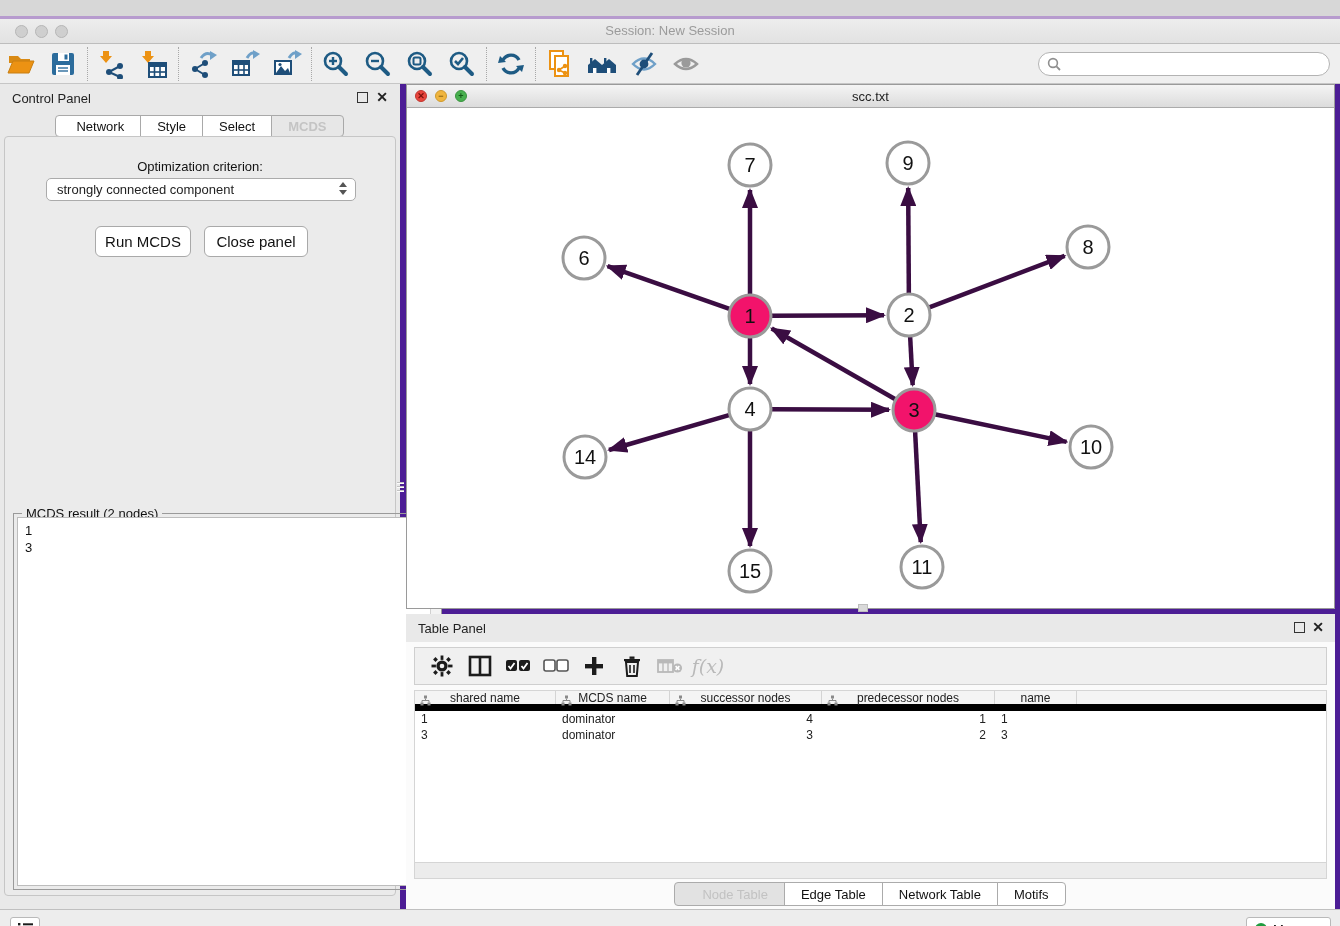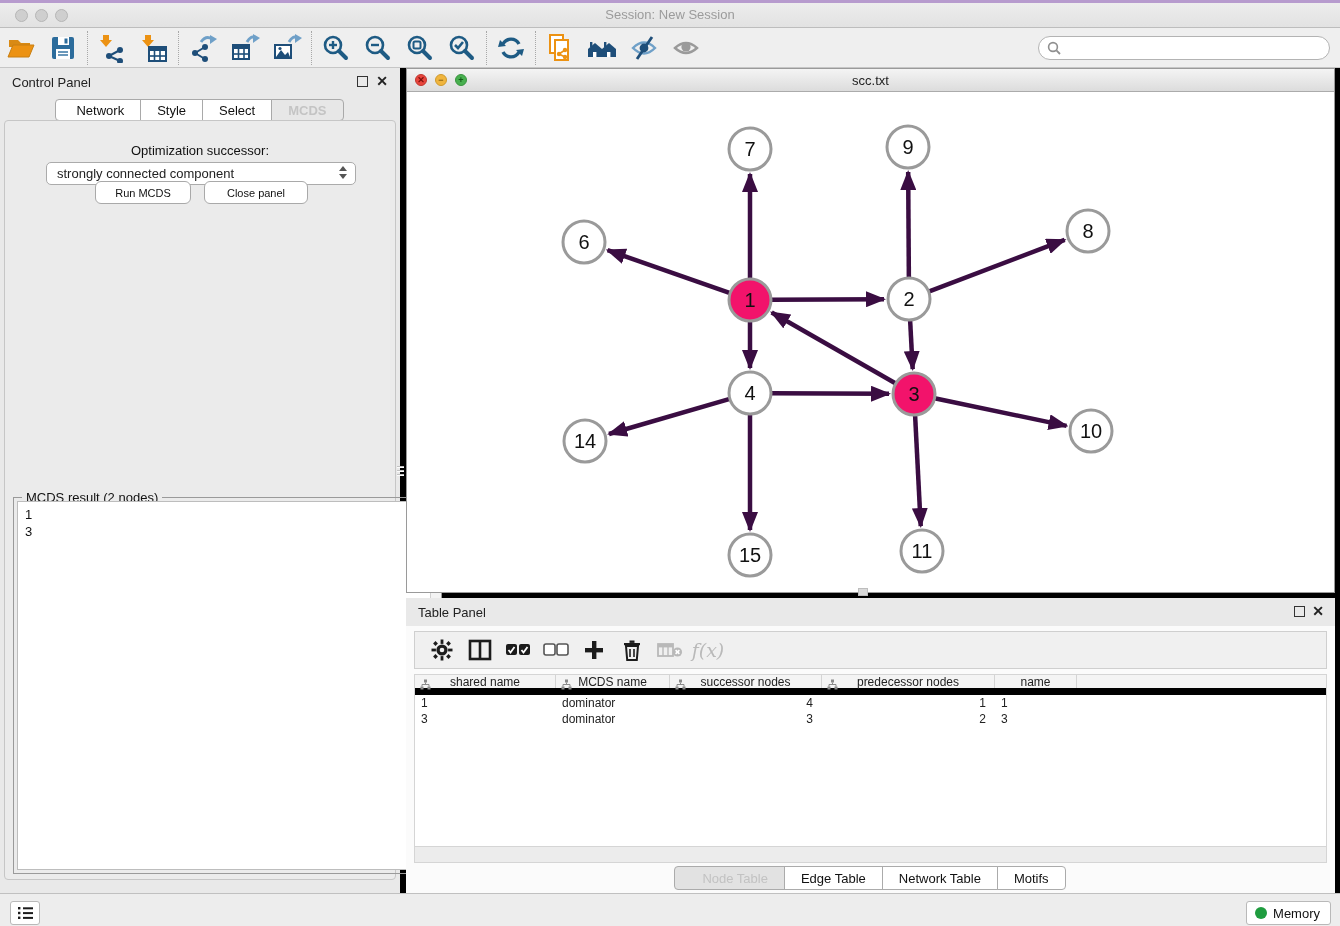--- a/index.html
+++ b/index.html
@@ -1,20 +1,20 @@
 <!DOCTYPE html>
 <html><head>
 <meta charset="utf-8">
 <style>
   * { margin:0; padding:0; box-sizing:border-box; }
   html,body { width:1340px; height:926px; overflow:hidden; }
   body { font-family:"Liberation Sans", sans-serif; font-size:13px; color:#222; background:#d7d7d7; position:relative; }
 
   
-  .app { position:absolute; inset:0; border-top:3px solid #b79bce; background:#000000; }
+  .app { position:absolute; inset:0; border-top:3px solid #b79bce; background:#4c1d95;margin-top:16px; }
   .titlebar { position:absolute; left:0; top:0; width:100%; height:25px;
     background:linear-gradient(#ededed,#e2e2e2); border-bottom:1px solid #bdbdbd; }
   .traffic { position:absolute; top:6px; width:13px; height:13px; border-radius:50%;
     background:#cfcfcf; border:1px solid #b6b6b6; }
   .t1{left:15px;} .t2{left:35px;} .t3{left:55px;}
   .win-title { position:absolute; top:4px; width:100%; text-align:center; color:#9b9b9b; font-size:13px; }
 
   
   .toolbar { position:absolute; left:0; top:25px; width:100%; height:40px;
     background:#efefef; border-bottom:1px solid #c6c6c6; display:flex; align-items:center; }
@@ -38,22 +38,22 @@
   .cp-tab:last-child { border-radius:0 4px 4px 0; }
   .cp-tab.disabled-active { background:#e7e7e7; color:#c4c4c4;font-weight:bold; }
   .cp-content { position:absolute; left:4px; top:52px; width:392px; height:760px;
     background:#ebebeb; border:1px solid #c6c6c6; border-radius:4px; }
   .opt-label { position:absolute; left:0; top:22px; width:100%; text-align:center; font-size:13px; color:#111; }
   .criterion { position:absolute; left:41px; top:41px; width:310px; height:23px; background:#fff;
     border:1px solid #ababab; border-radius:5px; display:flex; align-items:center; padding:0 10px; font-size:13px; }
   .criterion .stepper { position:absolute; right:8px; top:3px; display:flex; flex-direction:column; gap:3px; }
   .tri-up { width:0; height:0; border-left:4px solid transparent; border-right:4px solid transparent; border-bottom:5px solid #555; }
   .tri-dn { width:0; height:0; border-left:4px solid transparent; border-right:4px solid transparent; border-top:5px solid #555; }
-  .cp-btn { position:absolute; top:60px; height:23px; background:#fff; border:1px solid #a9a9a9; border-radius:6px;
-    font-size:11px; color:#111; display:flex; align-items:center; justify-content:center; font-family:"Liberation Sans",sans-serif; }
+  .cp-btn { position:absolute; top:89px; height:31px; background:#fff; border:1px solid #a9a9a9; border-radius:6px;
+    font-size:15px; color:#111; display:flex; align-items:center; justify-content:center; font-family:"Liberation Sans",sans-serif; }
   .btn-run { left:90px; width:96px; } .btn-close { left:199px; width:104px; }
   .result-group { position:absolute; left:8px; top:376px; width:429px; height:377px; border:1px solid #9a9a9a; }
   .result-label { position:absolute; left:8px; top:-8px; background:#ebebeb; padding:0 4px; font-size:13px; color:#111; }
   .result-text { position:absolute; inset:3px; background:#fff; border:1px solid #bdbdbd;
     font-size:13px; line-height:17px; padding:4px 0 0 7px; color:#111; white-space:pre; }
   .result-scroll { position:absolute; right:0; top:0; bottom:0; width:11px; background:#f3f3f3; border-left:1px solid #d0d0d0; }
   .result-thumb { position:absolute; top:2px; left:1px; width:8px; height:34px; background:#cfcfcf; border-radius:4px; }
 
   .v-grip { position:absolute; left:397px; top:455px; width:7px; height:26px; display:flex; flex-direction:column; gap:2px; justify-content:center; }
   .v-grip span { height:2px; background:#c2c2c2; border-bottom:1px solid #fdfdfd; }
@@ -274,21 +274,21 @@
       <span class="float-ic cp-float"></span>
       <span class="close-ic cp-close">✕</span>
     </div>
     <div class="cp-tabs" id="cp-tabs">
         <div class="cp-tab">Network</div>
         <div class="cp-tab">Style</div>
         <div class="cp-tab">Select</div>
         <div class="cp-tab disabled-active">MCDS</div>
       </div>
     <div class="cp-content">
-      <div class="opt-label">Optimization successor:</div>
+      <div class="opt-label">Optimization criterion:</div>
       <div class="criterion">
         <span>strongly connected component</span>
         <span class="stepper">
             <span class="tri-up"></span>
             <span class="tri-dn"></span>
           </span>
       </div>
       <button class="cp-btn btn-run">Run MCDS</button>
       <button class="cp-btn btn-close">Close panel</button>
       <div class="result-group">

